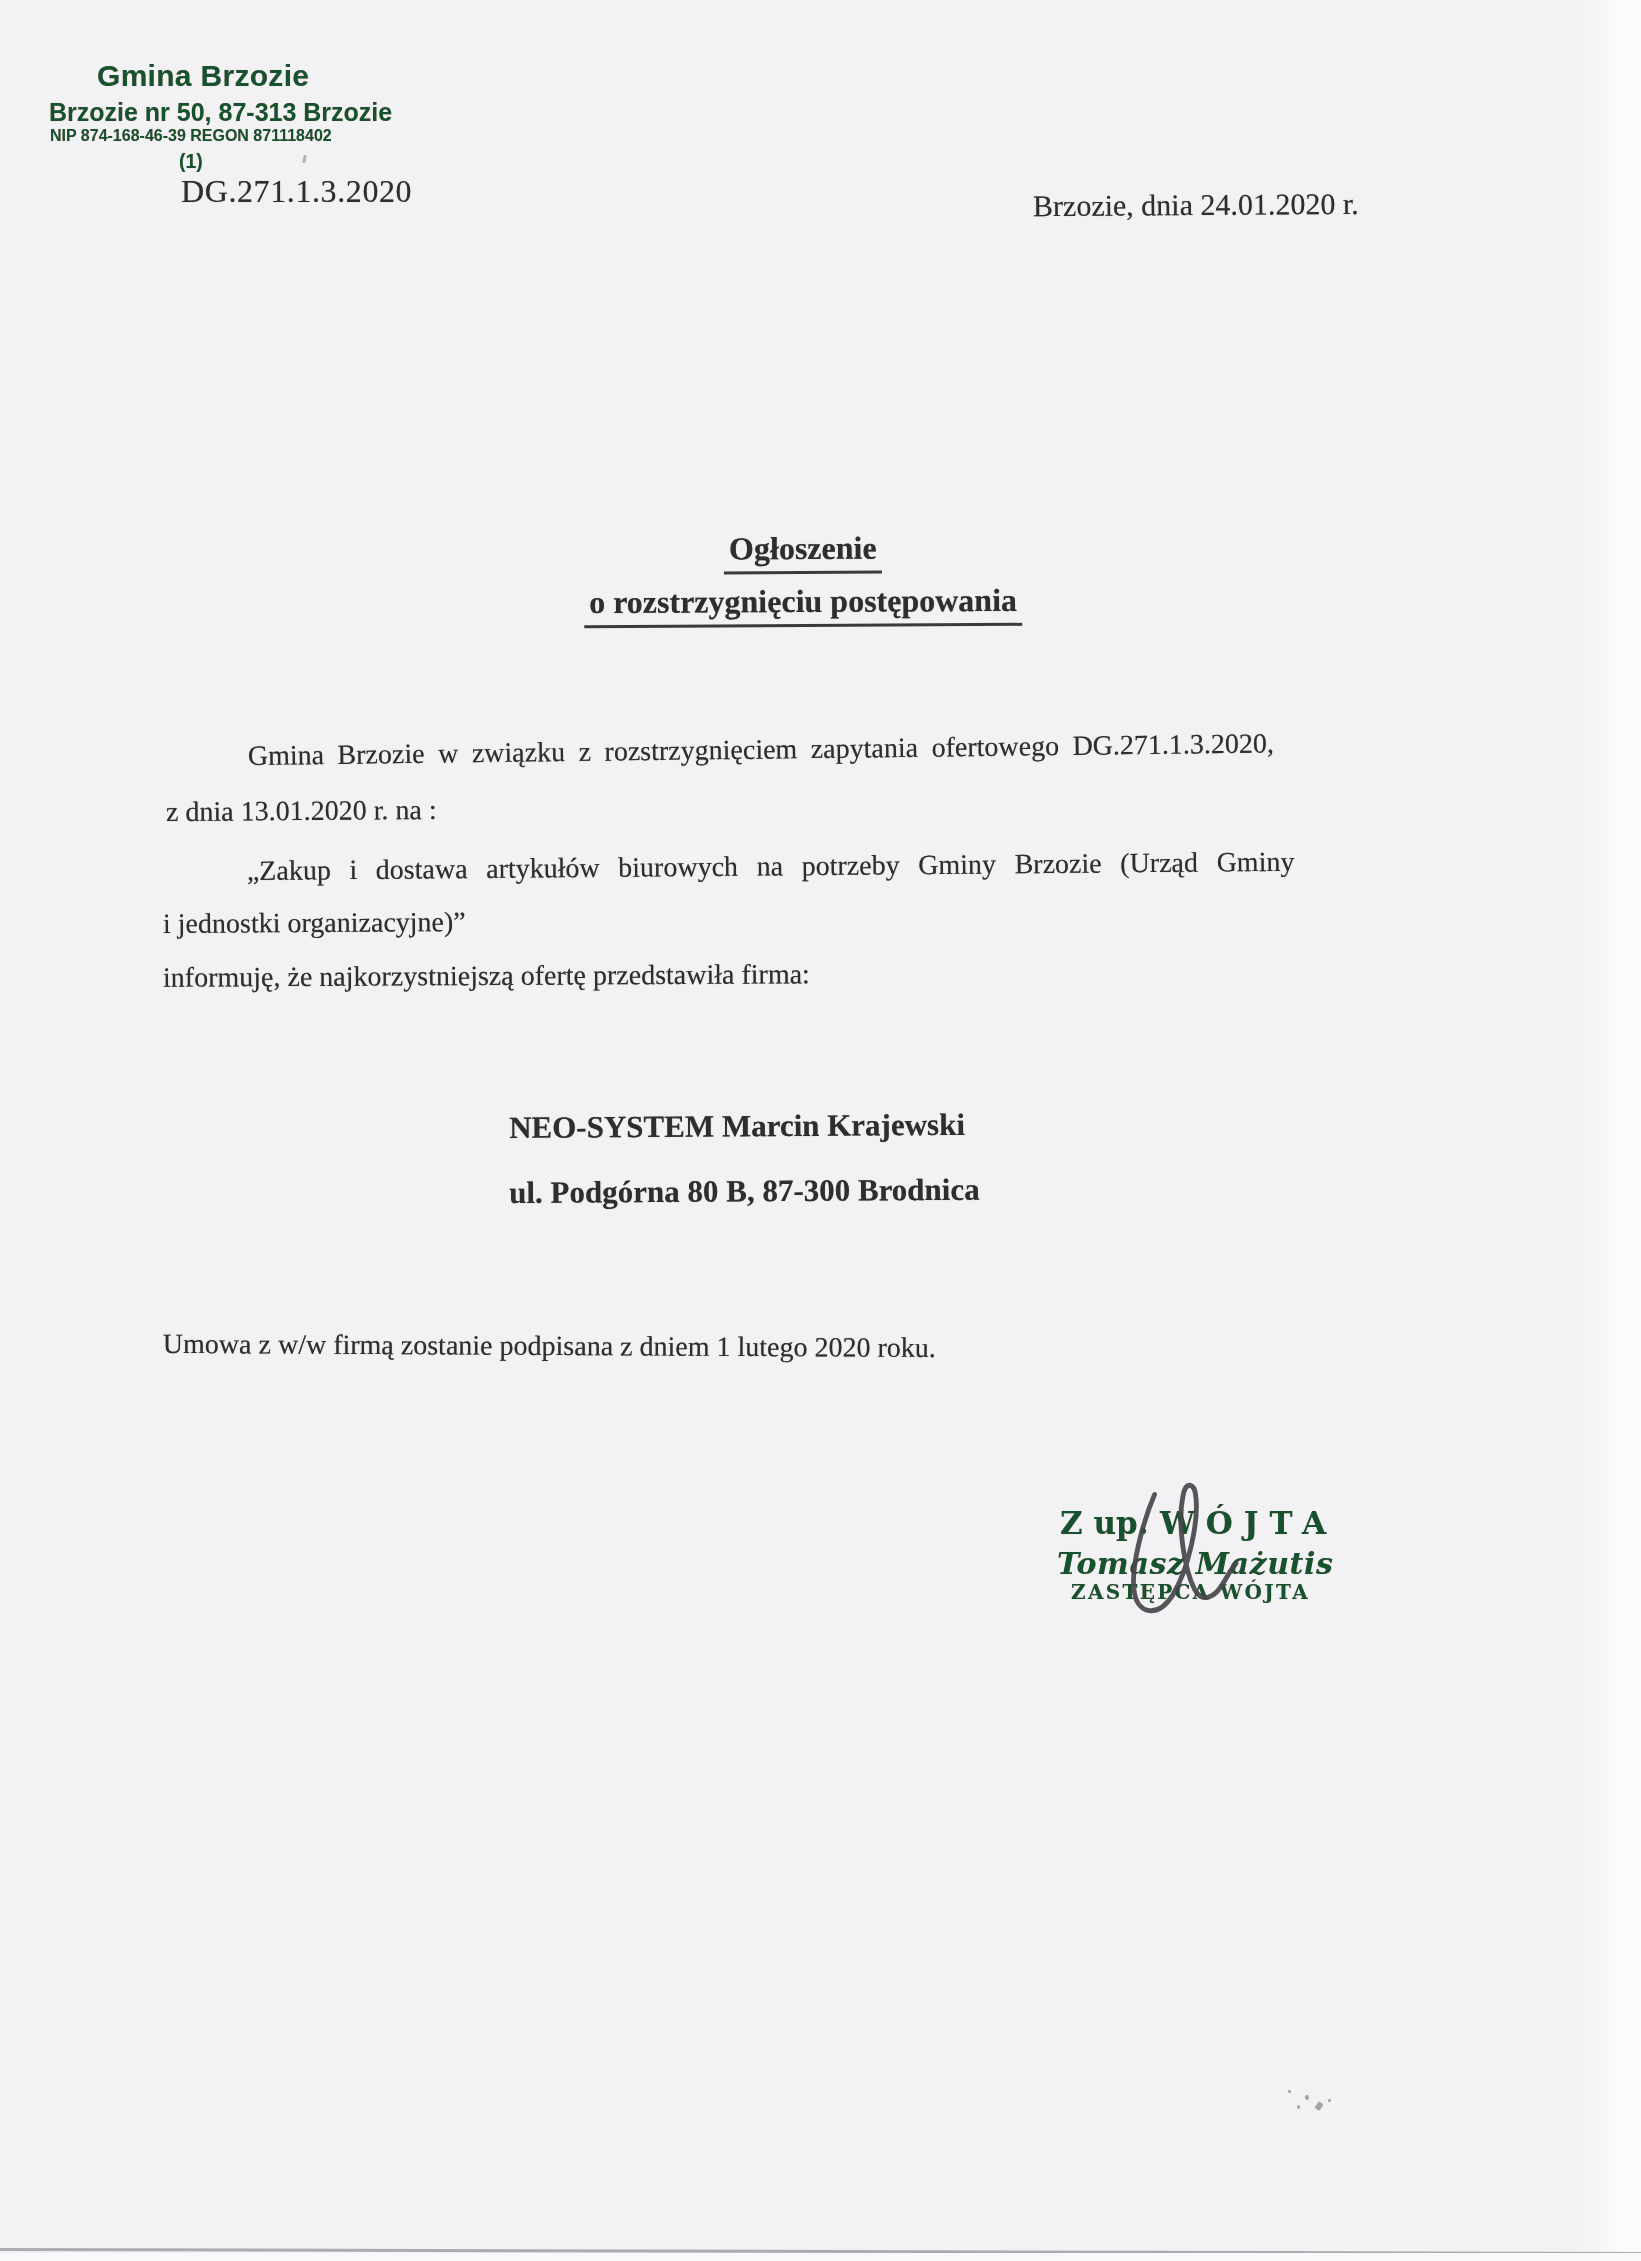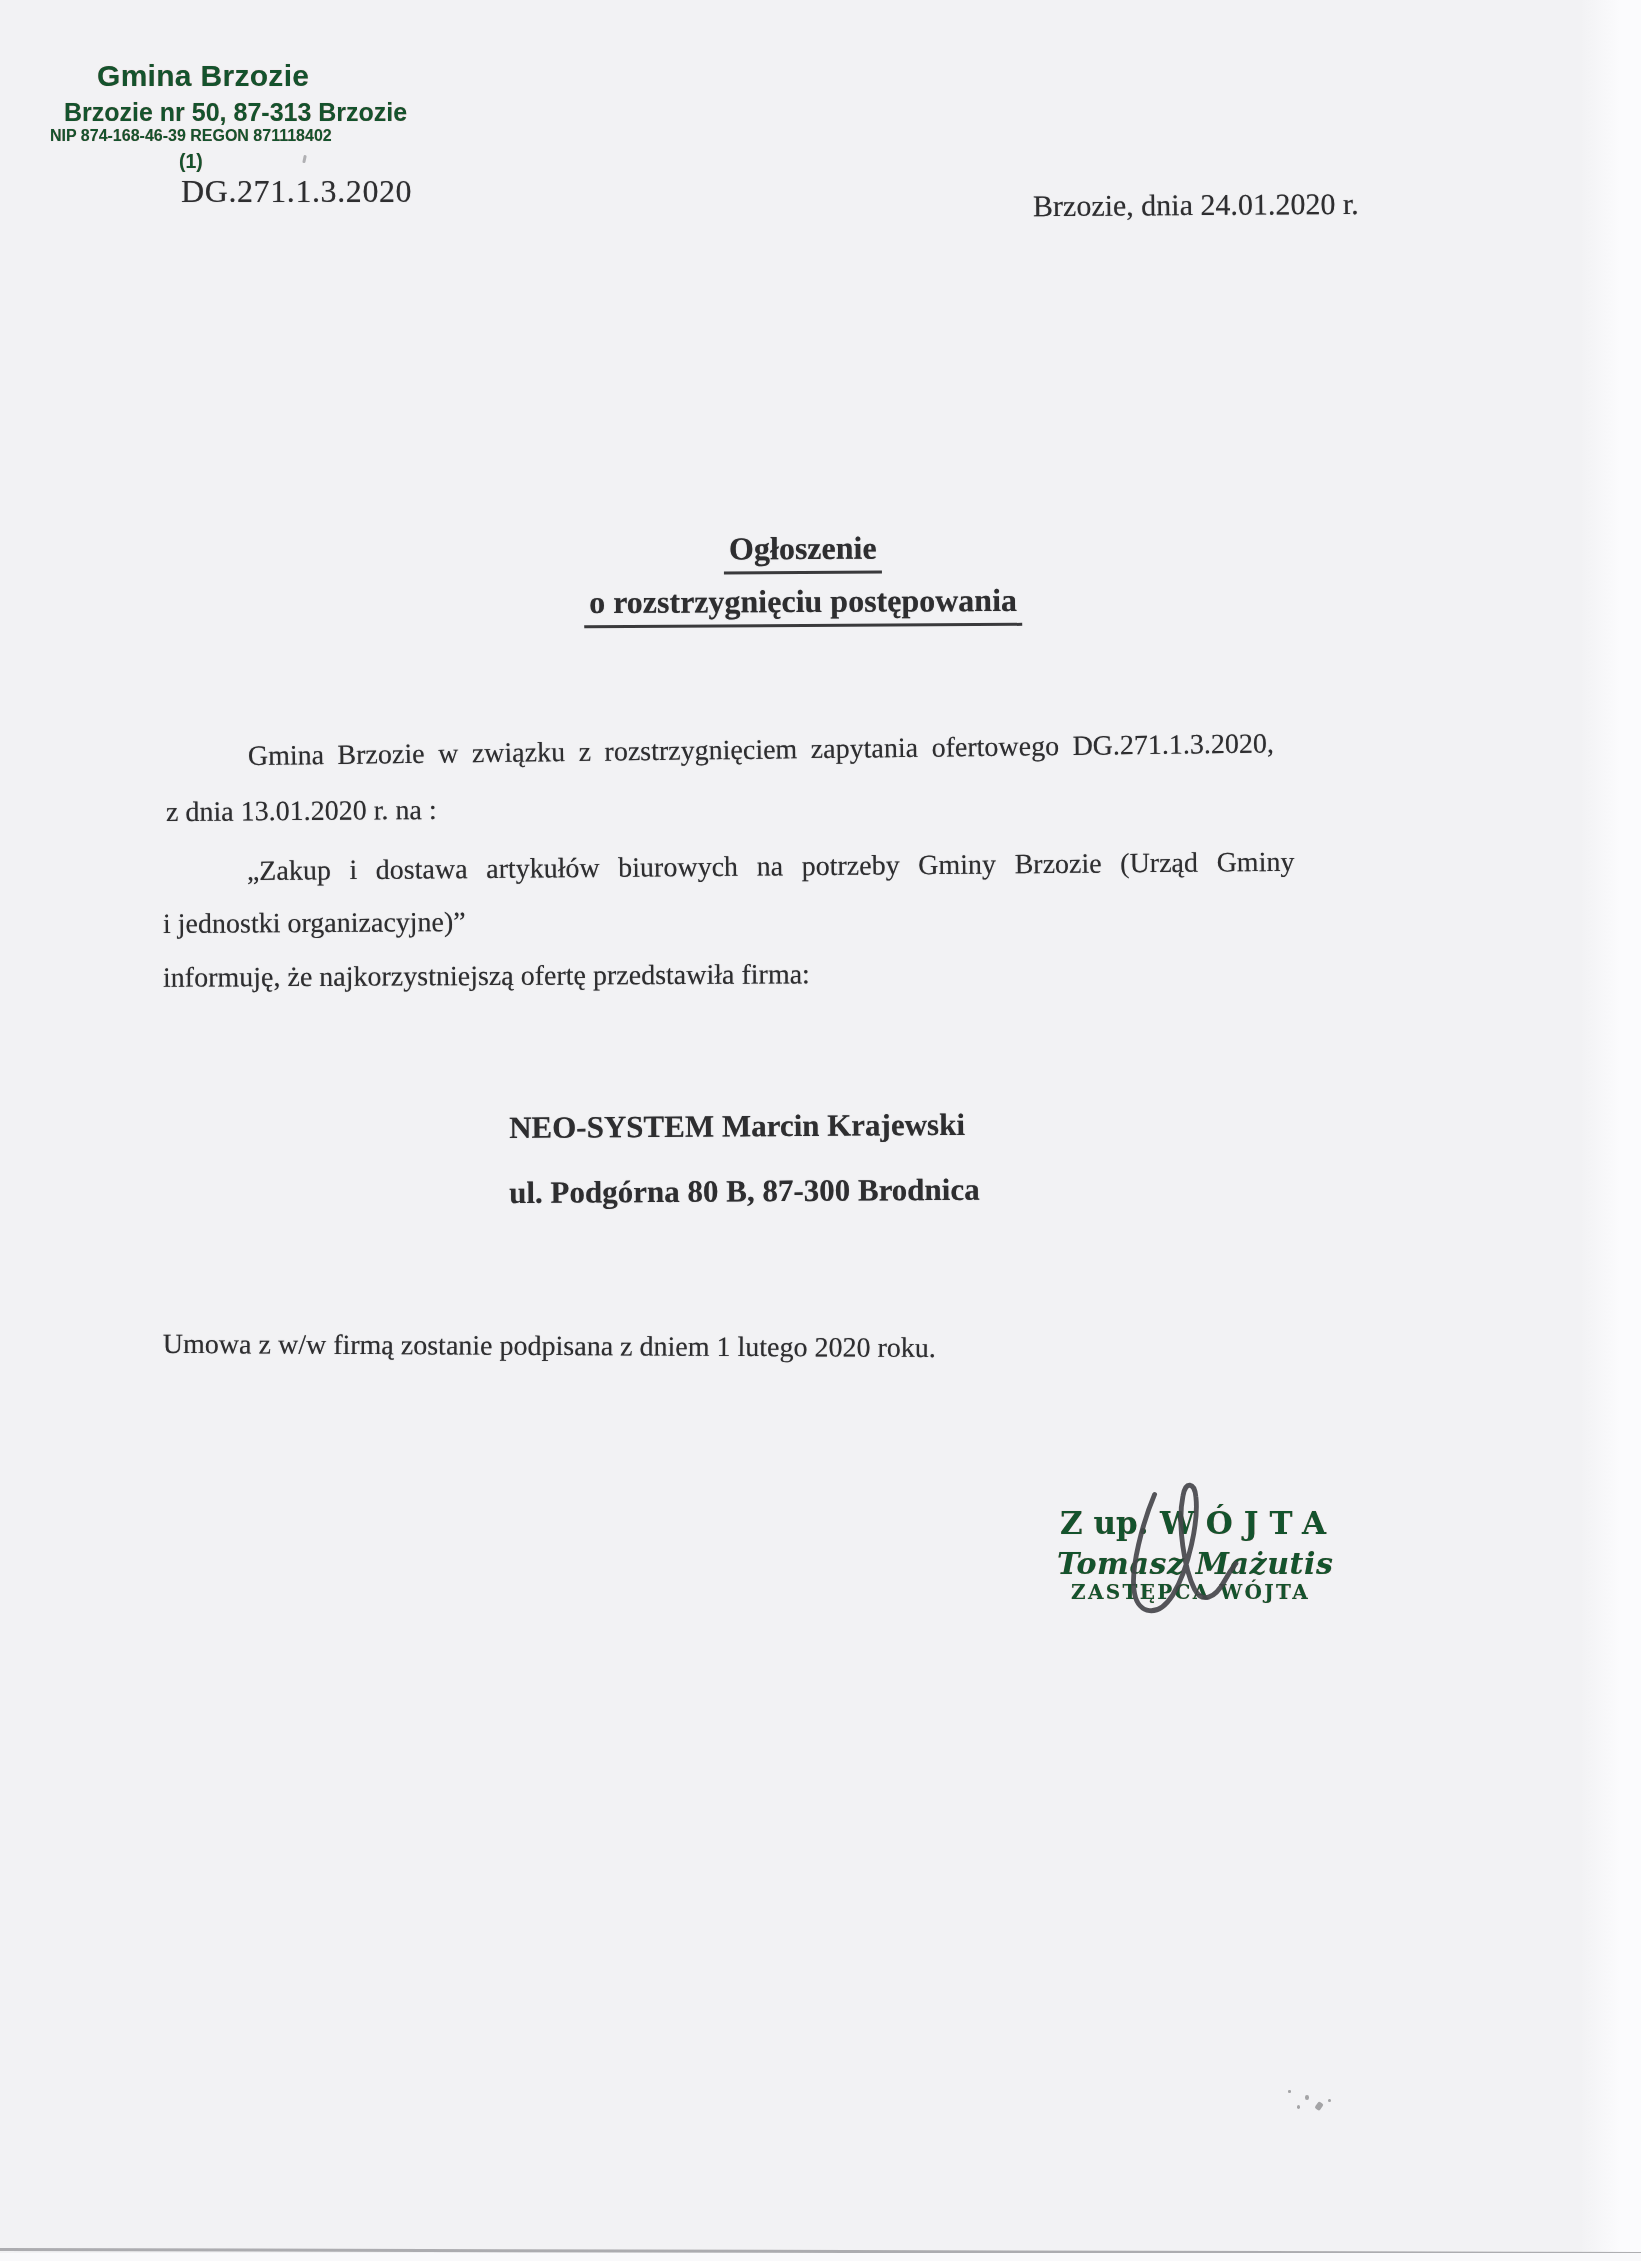--- a/index.html
+++ b/index.html
@@ -21,21 +21,21 @@
     text-shadow: 0 0 0.8px rgba(46,46,48,.55);
   }
   .red-ink {
     color: #14532d;
     text-shadow: 0 0 0.8px rgba(230,58,77,.45);
   }
 
   
   .stamp-sans { font-family: "Liberation Sans", "DejaVu Sans", sans-serif; font-weight: 700; }
   .stamp-l1 { left: 97px; top: 59px;  font-size: 30px; letter-spacing: 0.3px; }
-  .stamp-l2 { left: 64px;  top: 98px; font-size: 25px; }
+  .stamp-l2 { left: 49px;  top: 98px; font-size: 25px; }
   .stamp-l3 { left: 50px;  top: 127px; font-size: 16px; }
   .stamp-l4 { left: 179px; top: 150px; font-size: 19.4px; }
 
   .ref-number { left: 181px; top: 173px; font-size: 32px; letter-spacing: 0.6px; }
   .date-line  { left: 1033px; top: 188px; font-size: 30px; transform: rotate(-.4deg); }
 
   
   .title-wrap { left: 0; right: 36px; top: 530px; text-align: center; transform: rotate(-.3deg); }
   .title-line {
     display: inline-block;

